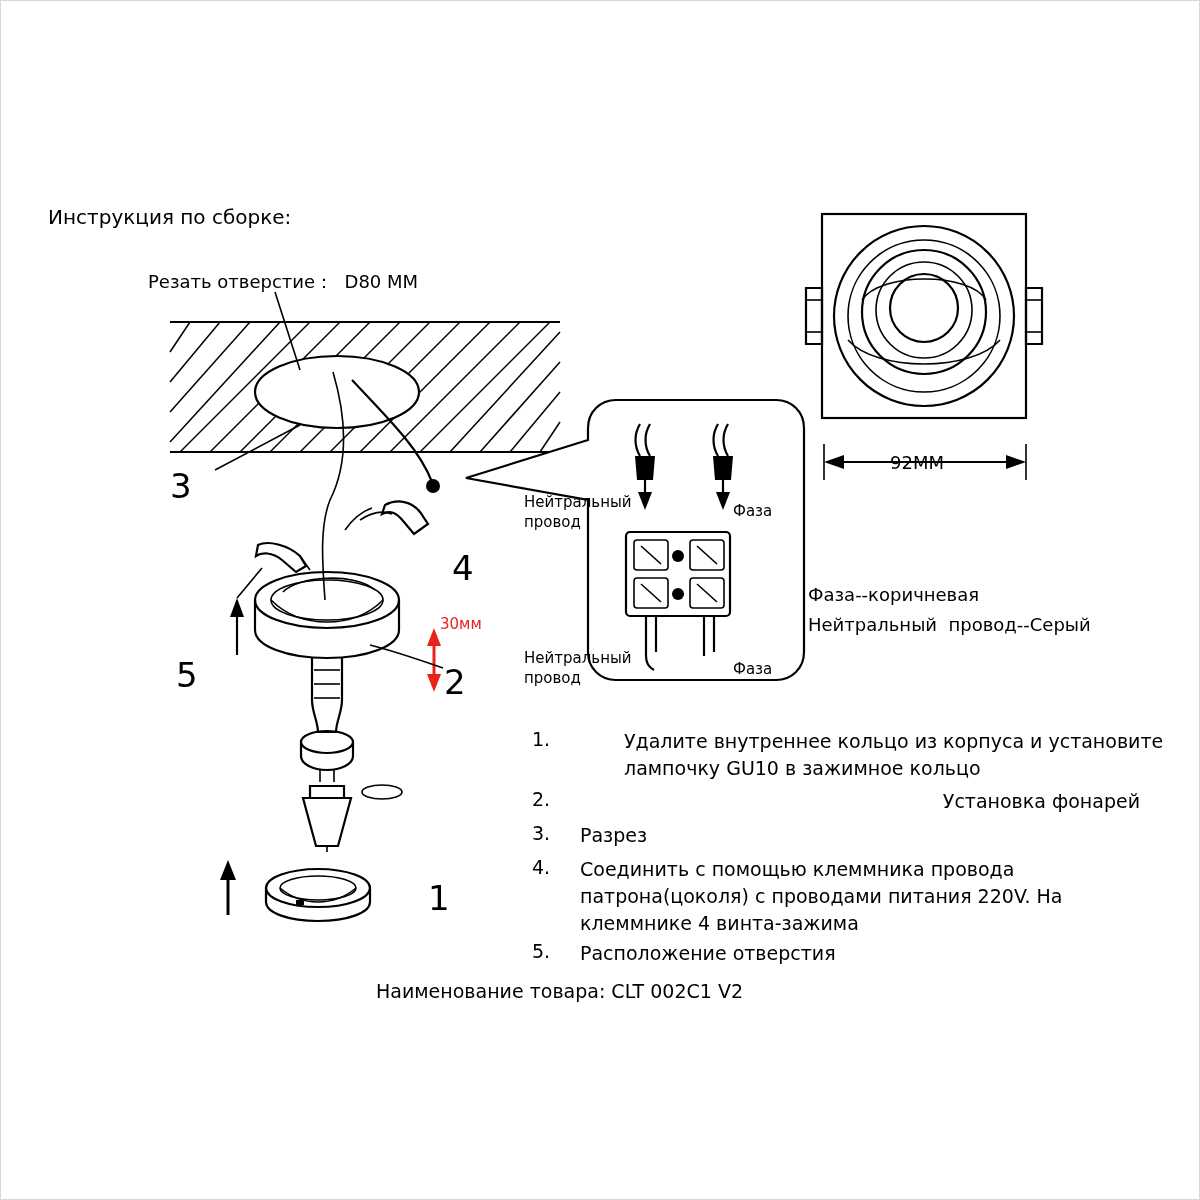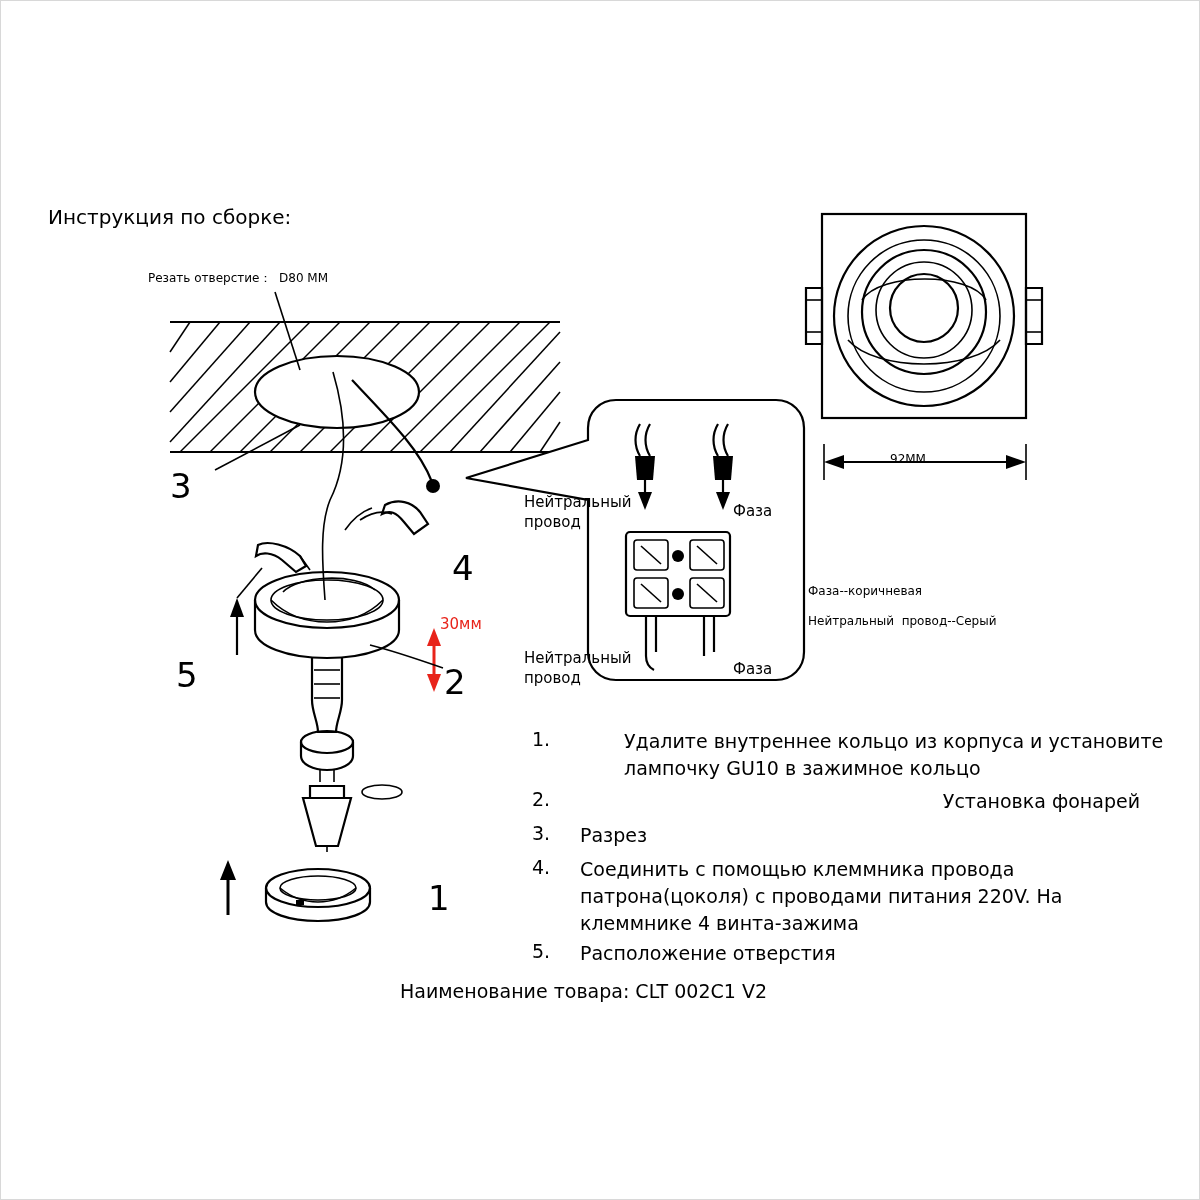--- a/index.html
+++ b/index.html
@@ -19,21 +19,21 @@
     overflow: hidden;
   }
   .abs { position: absolute; }
   .txt {
     position: absolute;
     white-space: pre;
     color: #000;
     font-family: "DejaVu Sans", sans-serif;
   }
   .title-txt { font-size: 20px; }
-  .label-txt { font-size: 12px; }
+  .label-txt { font-size: 18px; }
   .small-txt { font-size: 15px; }
   .bignum { font-size: 34px; }
   .list-num { font-size: 19px; }
   .list-item { font-size: 19px; line-height: 27px; }
   .prod-name { font-size: 19px; }
   svg { position: absolute; left: 0; top: 0; overflow: visible; }
   .stroke { fill: none; stroke: #000; stroke-width: 2.2; }
   .stroke-thin { fill: none; stroke: #000; stroke-width: 1.6; }
   .stroke-thick { fill: none; stroke: #000; stroke-width: 3; }
   .fillblack { fill: #000; stroke: none; }
@@ -264,15 +264,15 @@
       <span class="txt list-num" style="left:0; top:0;">4.</span>
       <span class="abs list-item" style="left:48px; top:0; width:560px;">Соединить с помощью клеммника провода патрона(цоколя) с проводами питания 220V. На клеммнике 4 винта-зажима</span>
     </div>
 
     <div class="abs" style="left:0; top:212px; width:620px;">
       <span class="txt list-num" style="left:0; top:0;">5.</span>
       <span class="abs list-item" style="left:48px; top:0; width:560px;">Расположение отверстия</span>
     </div>
   </div>
 
-  <div class="txt prod-name" style="left:400px; top:980px;">Наименование товара: CLT 002C1 V2</div>
+  <div class="txt prod-name" style="left:376px; top:980px;">Наименование товара: CLT 002C1 V2</div>
 
 </div>
 
 </body></html>

